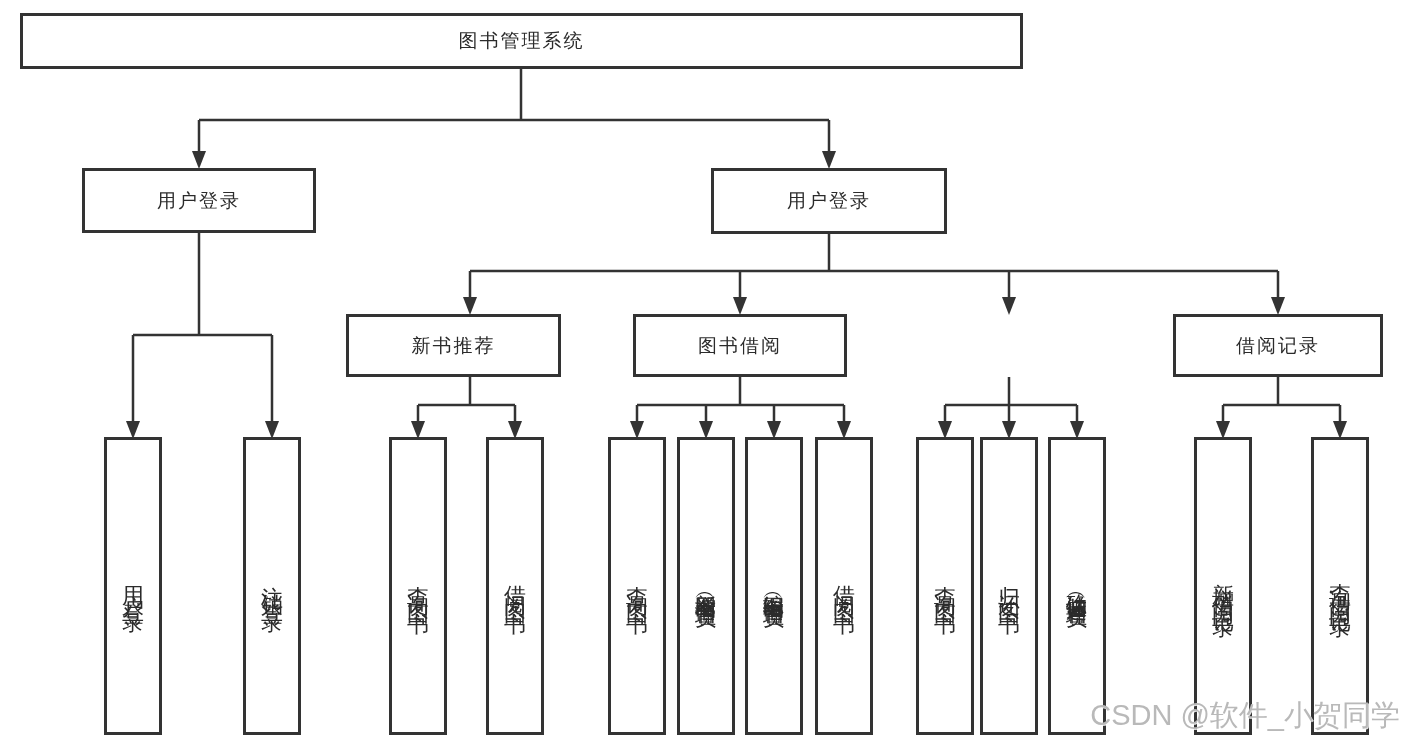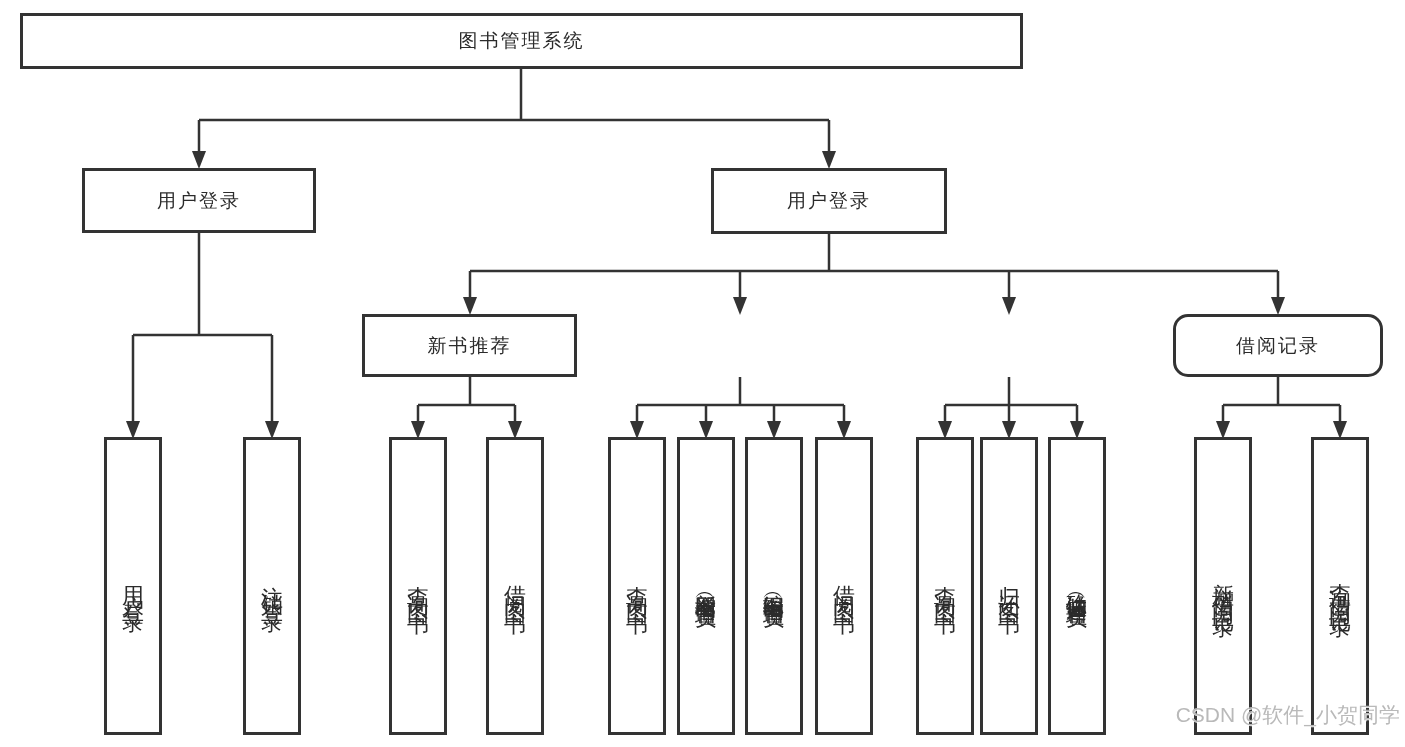--- a/index.html
+++ b/index.html
@@ -57,22 +57,22 @@
     text-orientation: mixed;
     letter-spacing: 9px;
     line-height: 1;
   }
   .vbox.long { font-size: 21px; }
   .vbox.long span { letter-spacing: 2px; }
   .vbox.med span { letter-spacing: 7px; }
   .watermark {
     position: absolute;
     right: 5px;
-    bottom: 18px;
-    font-size: 21px;
+    bottom: 11px;
+    font-size: 29px;
     color: var(--watermark);
     text-shadow: 1px 1px 0 rgba(255,255,255,0.85);
     z-index: 5;
     white-space: nowrap;
   }
 </style>
 </head>
 <body>
 
 <div class="canvas">
@@ -110,24 +110,27 @@
     <span>图书管理系统</span>
   </div>
 
   <div class="node hbox" style="left:82px; top:168px; width:234px; height:65px;">
     <span>用户登录</span>
   </div>
   <div class="node hbox" style="left:711px; top:168px; width:236px; height:66px;">
     <span>用户登录</span>
   </div>
 
-  <div class="node hbox" style="left:362px; top:314px; width:215px; height:63px;">
+  <div class="node hbox" style="left:346px; top:314px; width:215px; height:63px;">
     <span>新书推荐</span>
   </div>
-  <div class="node hbox" style="left:1173px; top:314px; width:210px; height:63px;border-radius:15px;">
+  <div class="node hbox" style="left:633px; top:314px; width:214px; height:63px;">
+    <span>图书借阅</span>
+  </div>
+  <div class="node hbox" style="left:1173px; top:314px; width:210px; height:63px;">
     <span>借阅记录</span>
   </div>
 
   <div class="node vbox" style="left:104px;">
     <span>用户登录</span>
   </div>
   <div class="node vbox" style="left:243px;">
     <span>注销登录</span>
   </div>
 

